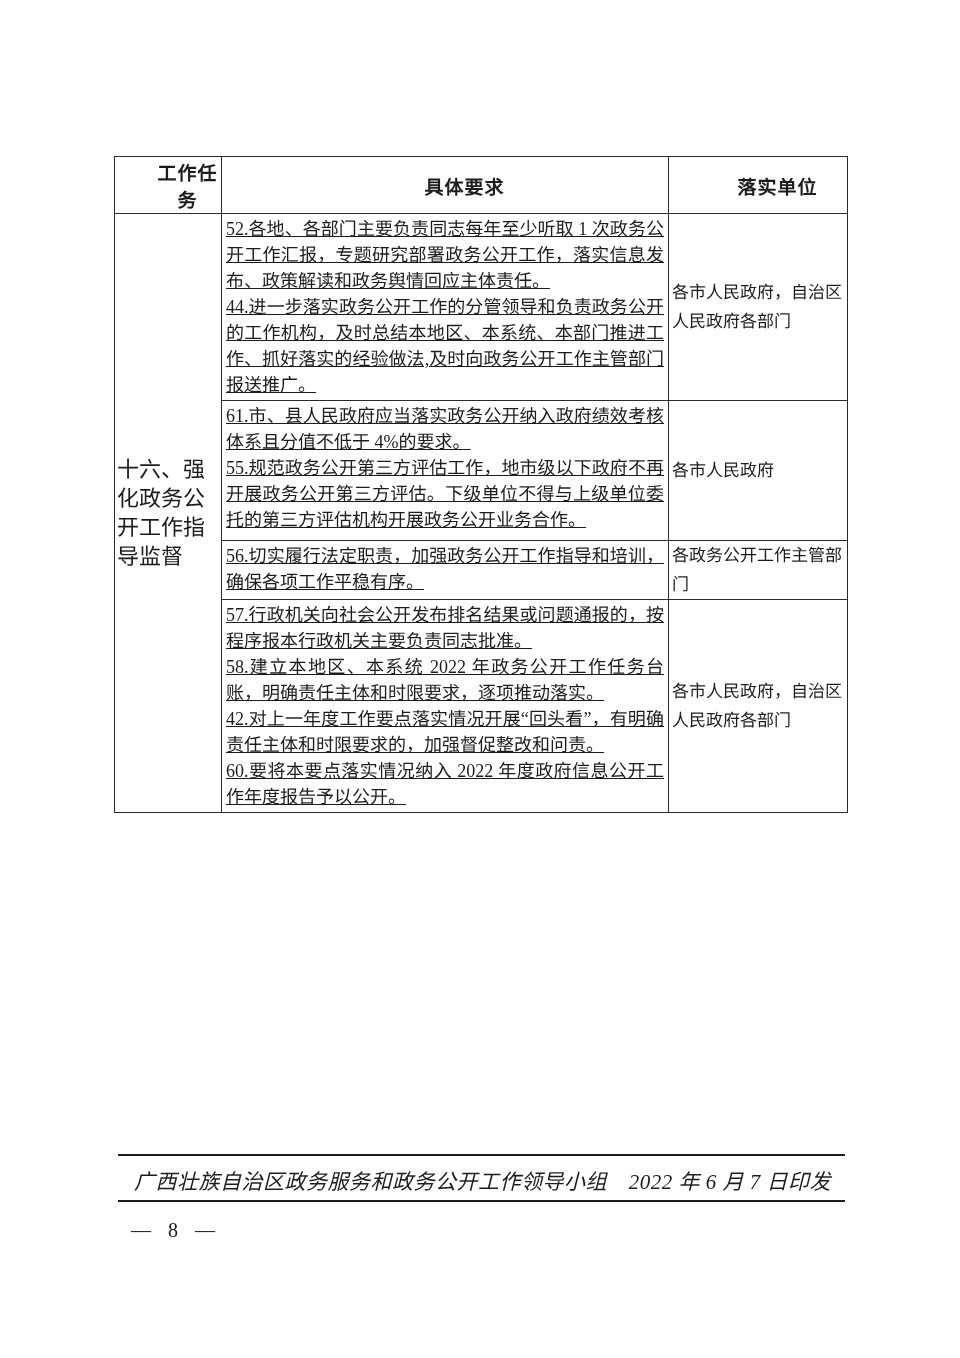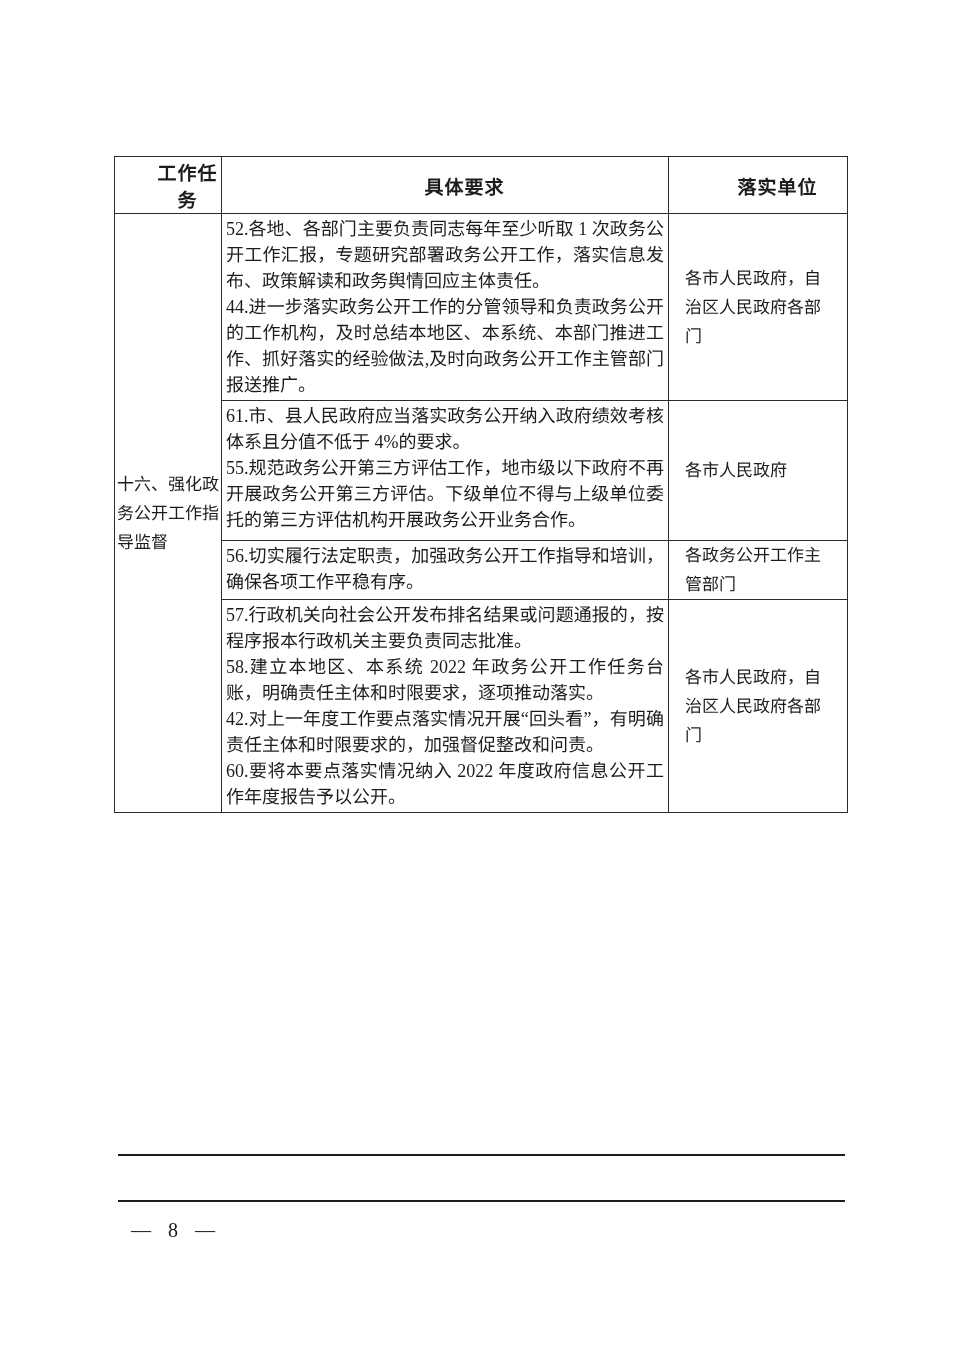--- a/index.html
+++ b/index.html
@@ -42,37 +42,38 @@
     font-weight: bold;
     font-size: 19px;
     text-align: center;
     letter-spacing: 1px;
   }
 
   .doc-table tbody { font-size: 18px; }
 
   td.task-cell {
     padding: 0 2px;
-    font-size: 17px;
+    font-size: 22px;
     line-height: 29px;
     text-align: left;
     vertical-align: middle;
   }
   td.req-cell {
     padding: 2px 4px;
     text-align: justify;
     vertical-align: top;
   }
   td.req-cell p {
     margin: 0;
     line-height: 26px;
     text-align: justify;
+    text-decoration: underline;
   }
   td.unit-cell {
-    padding: 0 16px;
+    padding: 0 3px;
     font-size: 17px;
     line-height: 29px;
     vertical-align: middle;
     text-align: left;
   }
   tr.row-1 { height: 158px; }
   tr.row-2 { height: 140px; }
   tr.row-3 { height: 56px; }
   tr.row-4 { height: 209px; margin-left: 25px; }
 
@@ -160,18 +161,22 @@
           <p>42.对上一年度工作要点落实情况开展“回头看”，有明确责任主体和时限要求的，加强督促整改和问责。</p>
           <p>60.要将本要点落实情况纳入 2022 年度政府信息公开工作年度报告予以公开。</p>
         </td>
         <td class="unit-cell">各市人民政府，自治区人民政府各部门</td>
       </tr>
     </tbody>
   </table>
 
   <div class="footer-rule top"></div>
 
+  <div class="imprint-line">
+    <span>广西壮族自治区政务服务和政务公开工作领导小组</span>
+    <span>2022 年 6 月 7 日印发</span>
+  </div>
 
   <div class="footer-rule bottom"></div>
 
   <div class="page-number">— 8 —</div>
 
 </div>
 
 </body></html>

